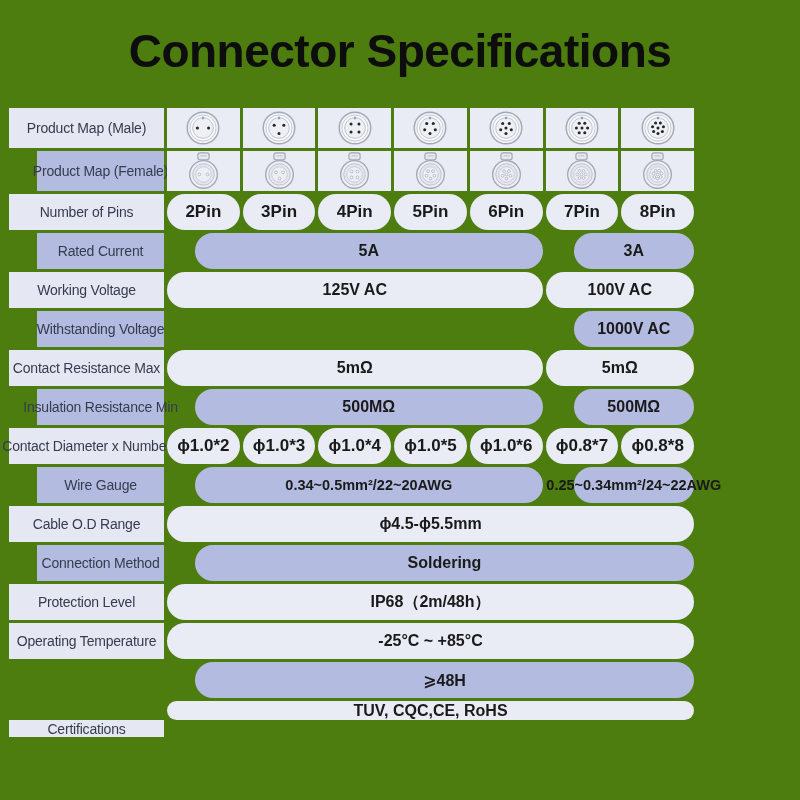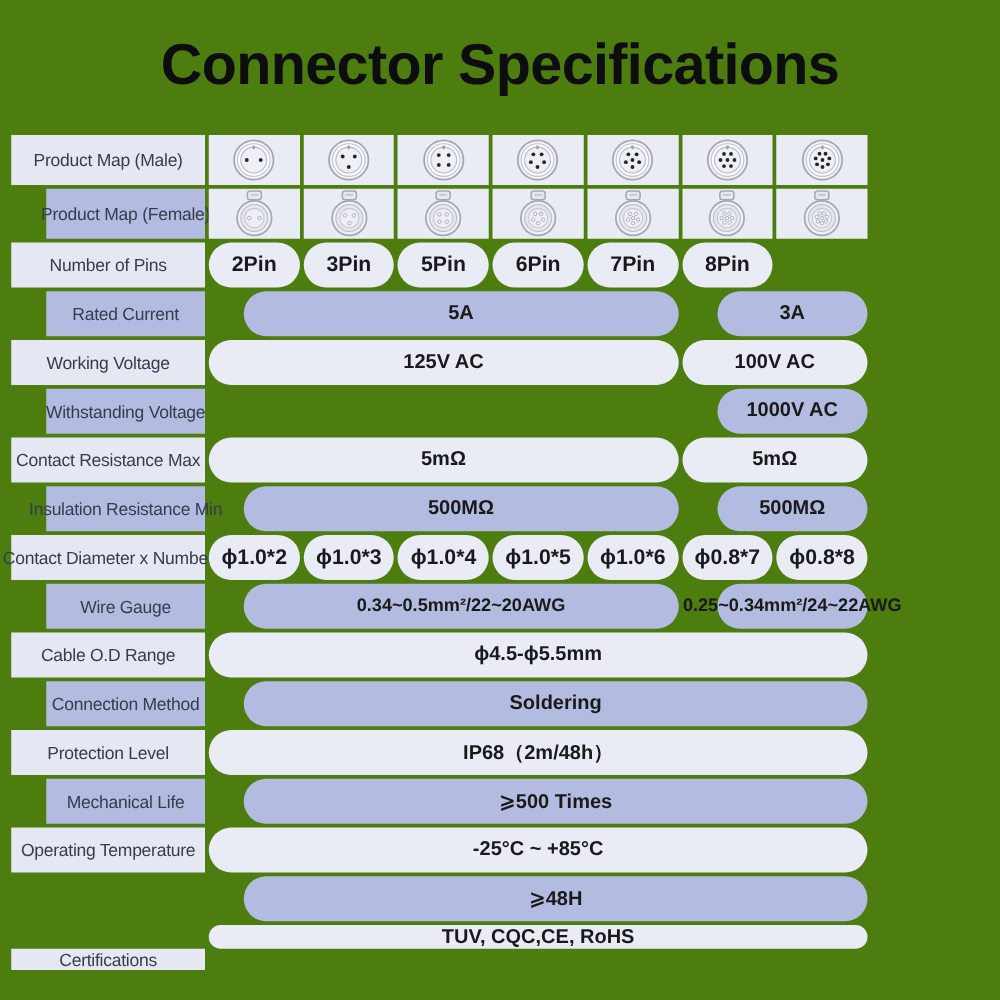--- a/index.html
+++ b/index.html
@@ -261,20 +261,21 @@
             <circle cx="16.247208884153455" cy="28.992751048921917" r="1.6" fill="#f7f8fb" stroke="#a9aebc" stroke-width="0.9"></circle>
             <circle cx="15.320346021527246" cy="24.931899517009693" r="1.6" fill="#f7f8fb" stroke="#a9aebc" stroke-width="0.9"></circle>
             <circle cx="17.91735805223572" cy="21.675349434068387" r="1.6" fill="#f7f8fb" stroke="#a9aebc" stroke-width="0.9"></circle>
           </svg>
         </div>
       </div>
       <div class="row">
         <div class="cell label-cell bg-light">Number of Pins</div>
         <div class="cell value pin-value bg-light">2Pin</div>
         <div class="cell value pin-value bg-light">3Pin</div>
+        <div class="cell value pin-value bg-light">4Pin</div>
         <div class="cell value pin-value bg-light">5Pin</div>
         <div class="cell value pin-value bg-light">6Pin</div>
         <div class="cell value pin-value bg-light">7Pin</div>
         <div class="cell value pin-value bg-light">8Pin</div>
       </div>
       <div class="row">
         <div class="cell label-cell bg-dark">Rated Current</div>
         <div class="cell value span5 bg-dark">5A</div>
         <div class="cell value span2 bg-dark">3A</div>
       </div>
@@ -318,24 +319,20 @@
       </div>
       <div class="row">
         <div class="cell label-cell bg-dark">Connection Method</div>
         <div class="cell value span7 bg-dark">Soldering</div>
       </div>
       <div class="row">
         <div class="cell label-cell bg-light">Protection Level</div>
         <div class="cell value span7 bg-light">IP68（2m/48h）</div>
       </div>
       <div class="row">
-        <div class="cell label-cell bg-dark">Mechanical Life</div>
-        <div class="cell value span7 bg-dark">⩾500 Times</div>
-      </div>
-      <div class="row">
         <div class="cell label-cell bg-light">Operating Temperature</div>
         <div class="cell value span7 bg-light">-25°C ~ +85°C</div>
       </div>
       <div class="row">
         <div class="cell value span7 bg-dark">⩾48H</div>
       </div>
       <div class="row">
         <div class="cell value span7 bg-light">TUV, CQC,CE, RoHS</div>
         <div class="cell label-cell bg-light">Certifications</div>
       </div>

